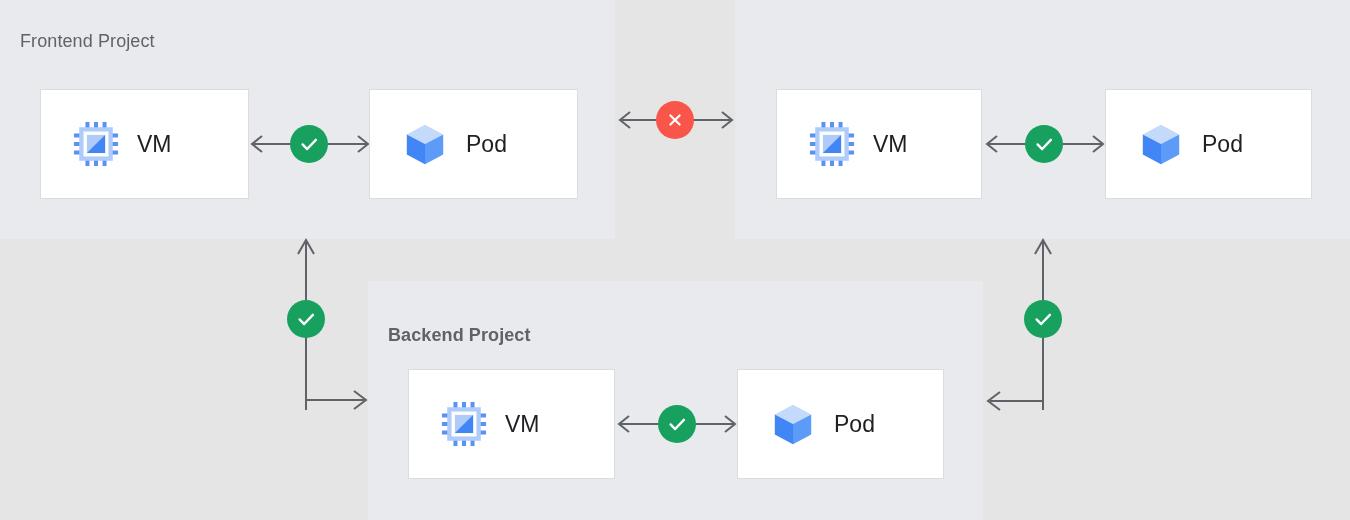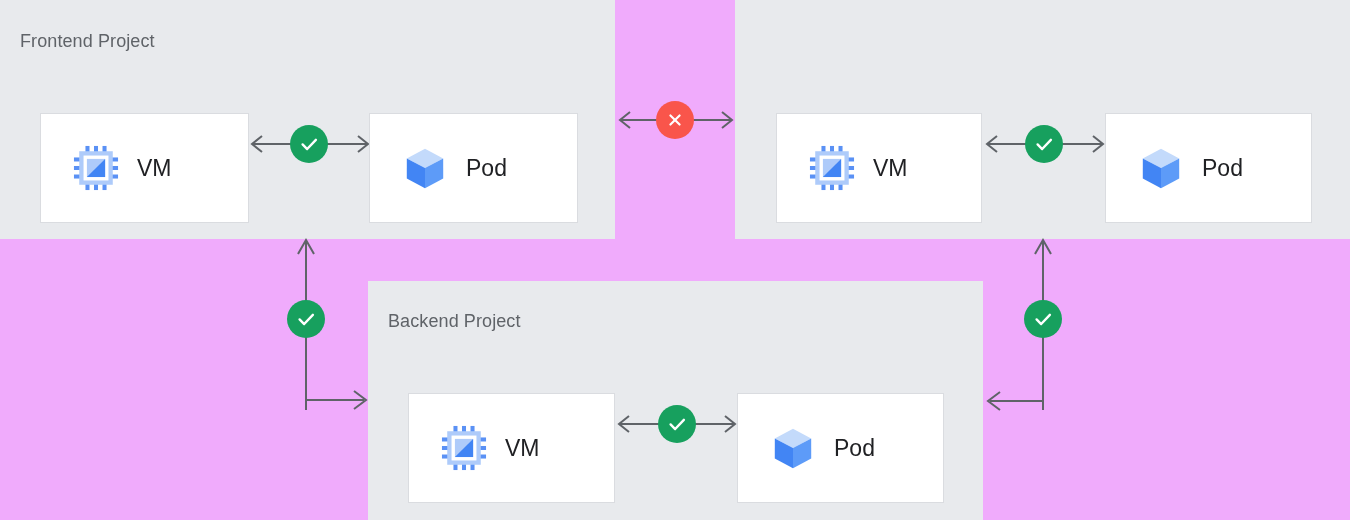--- a/index.html
+++ b/index.html
@@ -8,21 +8,21 @@
     background: #ffffff;
   }
   body {
     font-family: "Liberation Sans", sans-serif;
     -webkit-font-smoothing: antialiased;
   }
   #canvas {
     position: relative;
     width: 1350px;
     height: 520px;
-    background: #f0abfc;
+    background: #e5e5e5;
     overflow: hidden;
   }
 
   
   .panel {
     position: absolute;
     background: #e8eaed;
     box-sizing: border-box;
   }
   .panel-title {
@@ -34,21 +34,20 @@
     white-space: nowrap;
   }
 
   
   .card {
     position: absolute;
     background: #ffffff;
     border: 1px solid #dadce0;
     box-sizing: border-box;
     display: flex;
-    margin-top: 24px;
   }
   .card-inner {
     display: flex;
     align-items: center;
     margin-left: 32px;
   }
   .card-label {
     font-size: 23px;
     color: #202124;
     font-family: "Liberation Sans", sans-serif;
@@ -206,21 +205,21 @@
     <polyline points="104,2 114,10 104,18"></polyline>
   </svg>
   <div class="badge badge-bad" style="left:656px; top:101px; width:38px; height:38px;">
     <svg width="20" height="20" viewBox="0 0 24 24">
       <line x1="6.5" y1="6.5" x2="17.5" y2="17.5" stroke="#ffffff" stroke-width="2.6" stroke-linecap="round"></line>
       <line x1="17.5" y1="6.5" x2="6.5" y2="17.5" stroke="#ffffff" stroke-width="2.6" stroke-linecap="round"></line>
     </svg>
   </div>
 
   <div class="panel" style="left:368px; top:281px; width:615px; height:239px;"></div>
-  <div class="panel-title" style="left:388px; top:311px;">Backend Project</div>
+  <div class="panel-title" style="left:388px; top:325px;font-weight:bold;">Backend Project</div>
 
   <div class="card" style="left:408px; top:369px; width:207px; height:110px;">
     <div class="card-inner">
       <span class="icon-wrap">
         <svg width="46" height="46" viewBox="0 0 48 48" aria-hidden="true">
           <g fill="#5a91f5">
             <rect x="13" y="1" width="4.2" height="7"></rect>
             <rect x="21.9" y="1" width="4.2" height="7"></rect>
             <rect x="30.8" y="1" width="4.2" height="7"></rect>
             <rect x="13" y="40" width="4.2" height="7"></rect>

